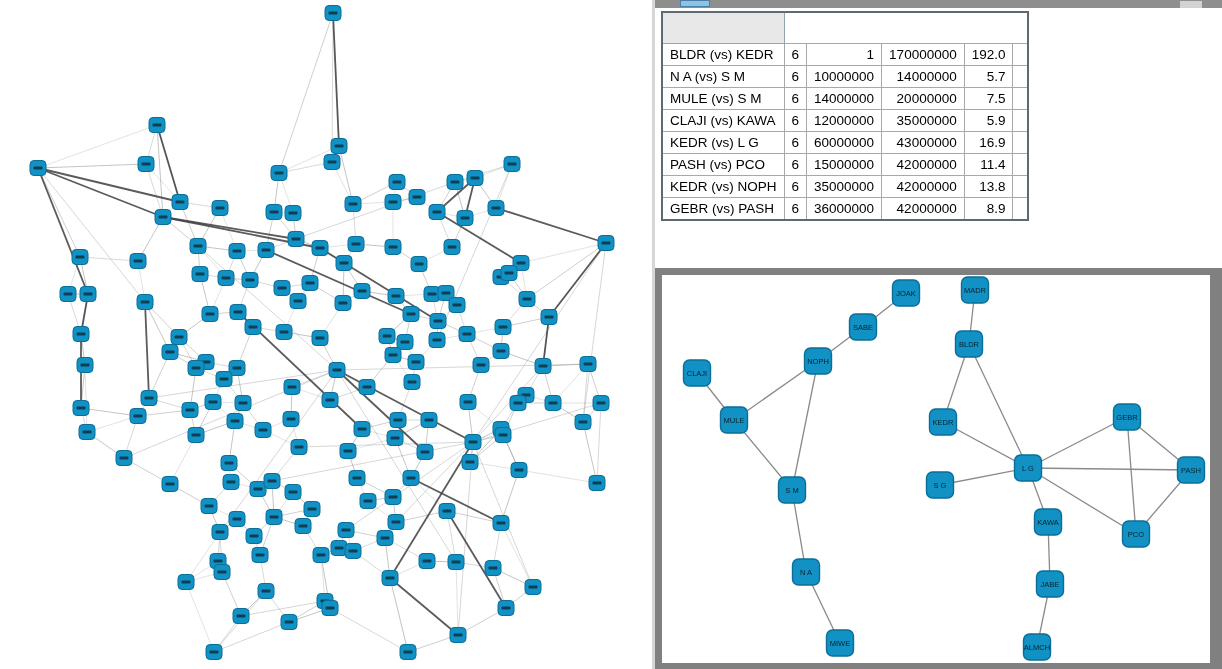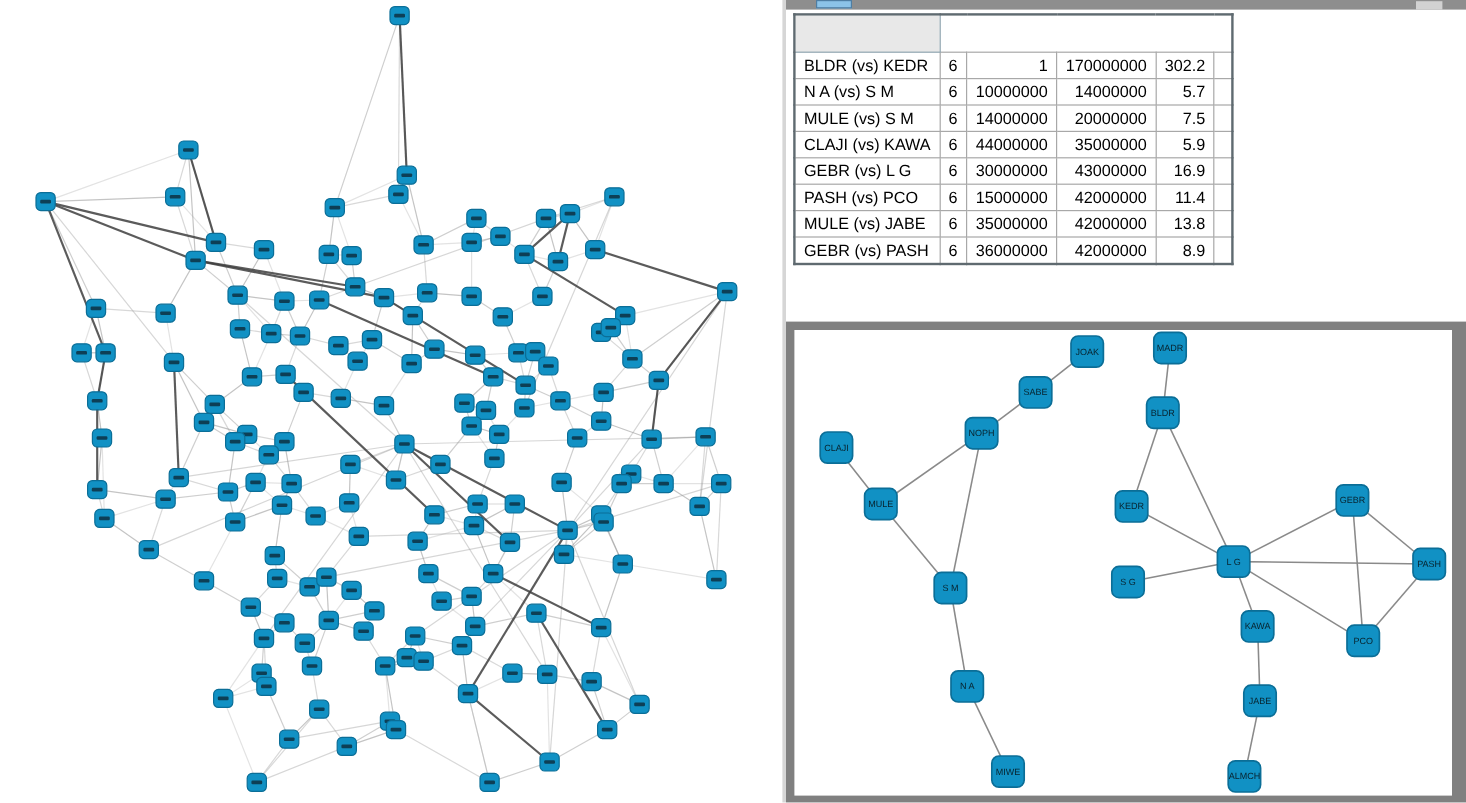--- a/index.html
+++ b/index.html
@@ -1056,21 +1056,21 @@
           <tr id="attr-head-row">
             <th class="sbtrack" style="width: 8px;"></th>
           </tr>
         </thead>
       <tbody id="attr-body">
           <tr>
             <td class="al">BLDR (vs) KEDR</td>
             <td class="ar">6</td>
             <td class="ar">1</td>
             <td class="ar">170000000</td>
-            <td class="ar">302.2</td>
+            <td class="ar">192.0</td>
             <td class="sbtrack"></td>
           </tr>
           <tr>
             <td class="al">N A (vs) S M</td>
             <td class="ar">6</td>
             <td class="ar">10000000</td>
             <td class="ar">14000000</td>
             <td class="ar">5.7</td>
             <td class="sbtrack"></td>
           </tr>
@@ -1078,43 +1078,43 @@
             <td class="al">MULE (vs) S M</td>
             <td class="ar">6</td>
             <td class="ar">14000000</td>
             <td class="ar">20000000</td>
             <td class="ar">7.5</td>
             <td class="sbtrack"></td>
           </tr>
           <tr>
             <td class="al">CLAJI (vs) KAWA</td>
             <td class="ar">6</td>
-            <td class="ar">44000000</td>
+            <td class="ar">12000000</td>
             <td class="ar">35000000</td>
             <td class="ar">5.9</td>
             <td class="sbtrack"></td>
           </tr>
           <tr>
-            <td class="al">GEBR (vs) L G</td>
+            <td class="al">KEDR (vs) L G</td>
             <td class="ar">6</td>
-            <td class="ar">30000000</td>
+            <td class="ar">60000000</td>
             <td class="ar">43000000</td>
             <td class="ar">16.9</td>
             <td class="sbtrack"></td>
           </tr>
           <tr>
             <td class="al">PASH (vs) PCO</td>
             <td class="ar">6</td>
             <td class="ar">15000000</td>
             <td class="ar">42000000</td>
             <td class="ar">11.4</td>
             <td class="sbtrack"></td>
           </tr>
           <tr>
-            <td class="al">MULE (vs) JABE</td>
+            <td class="al">KEDR (vs) NOPH</td>
             <td class="ar">6</td>
             <td class="ar">35000000</td>
             <td class="ar">42000000</td>
             <td class="ar">13.8</td>
             <td class="sbtrack"></td>
           </tr>
           <tr>
             <td class="al">GEBR (vs) PASH</td>
             <td class="ar">6</td>
             <td class="ar">36000000</td>

